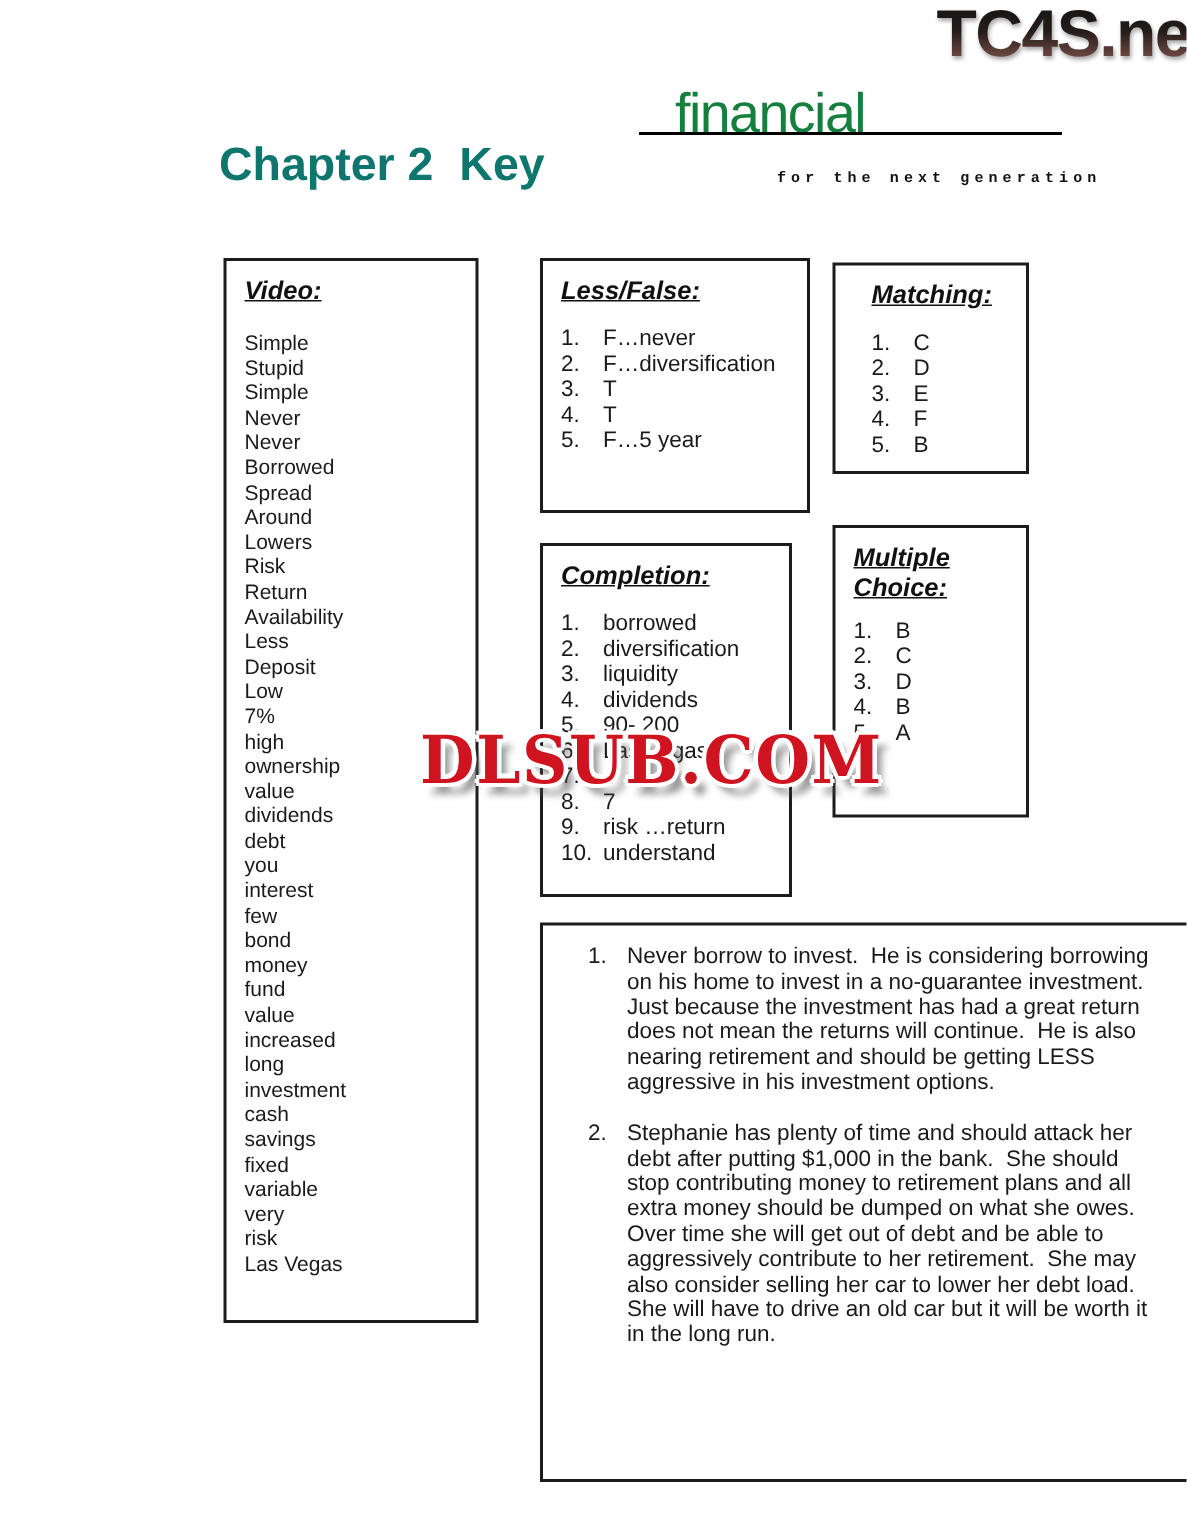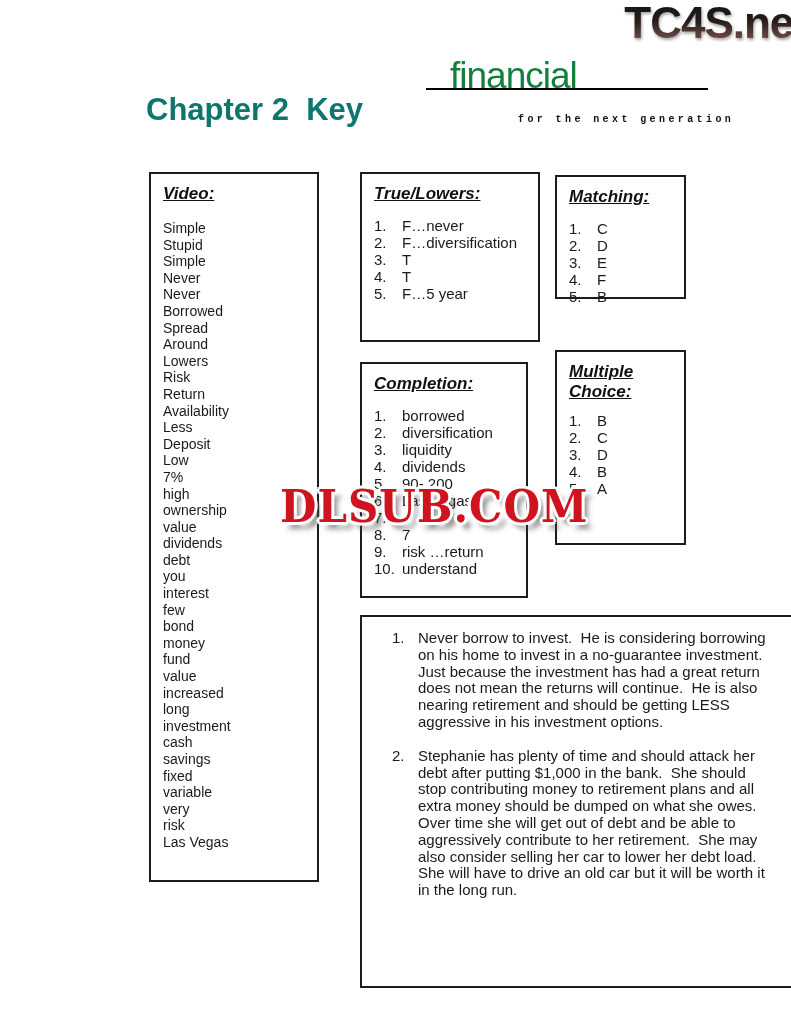--- a/index.html
+++ b/index.html
@@ -51,21 +51,21 @@
 
   .plain-list{margin:16px 0 0 12px;font-size:14px;line-height:16.6px;}
   .num-list{margin:13px 0 0 12px;font-size:15px;line-height:17px;}
   .num-row{display:flex;}
   .num{width:28px;flex:none;}
   .ans{flex:1;}
 
   
   .video-box{left:121px;top:172px;width:170px;height:710px;}
   .tf-box{left:332px;top:172px;width:180px;height:170px;}
-  .matching-box{left:527px;top:175px;width:131px;height:124px;}
+  .matching-box{left:527px;top:175px;width:131px;height:141px;padding-left:12px;}
   .completion-box{left:332px;top:362px;width:168px;height:236px;}
   .mc-box{left:527px;top:350px;width:131px;height:195px;}
   .mc-box .num-list{margin-top:10px;}
   .case-box{left:332px;top:615px;width:440px;height:373px;}
 
   
   .cs-list{margin:13px 0 0 30px;font-size:15px;line-height:16.8px;}
   .cs-item{display:flex;margin-bottom:17px;}
   .cs-num{width:26px;flex:none;}
   .cs-text{width:360px;white-space:pre-wrap;}
@@ -186,21 +186,21 @@
 
         <div class="plain-item">very</div>
 
         <div class="plain-item">risk</div>
 
         <div class="plain-item">Las Vegas</div>
       </div>
   </div>
 
   <div class="box tf-box">
-    <div class="box-heading">True/Lowers:</div>
+    <div class="box-heading">Less/False:</div>
     <div class="num-list">
 
         <div class="num-row">
           <span class="num">1.</span>
           <span class="ans">F…never</span>
         </div>
 
         <div class="num-row">
           <span class="num">2.</span>
           <span class="ans">F…diversification</span>

